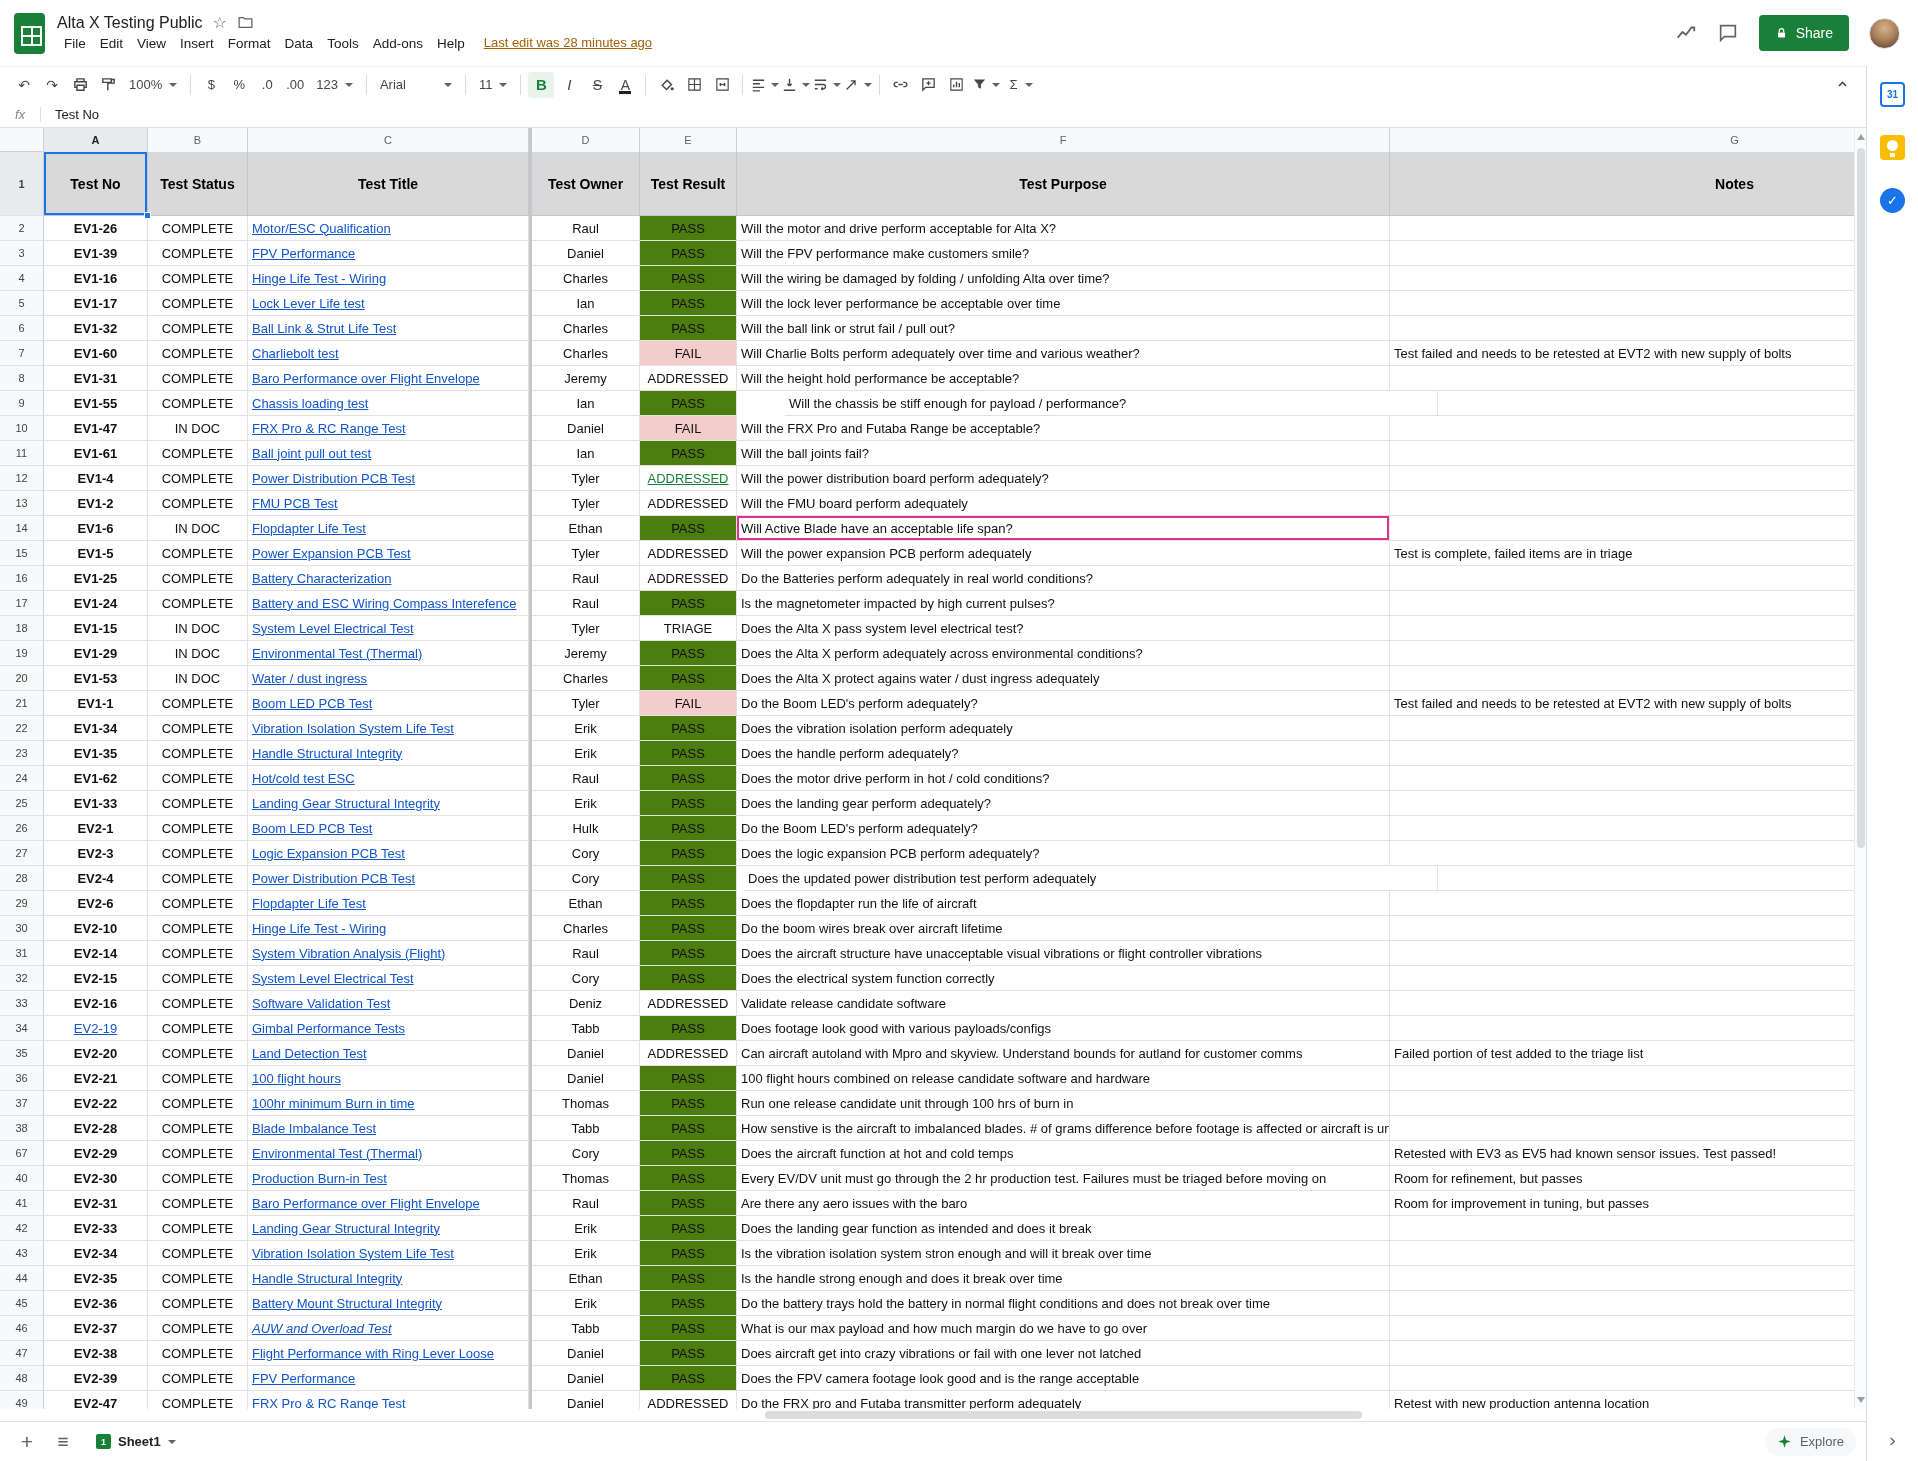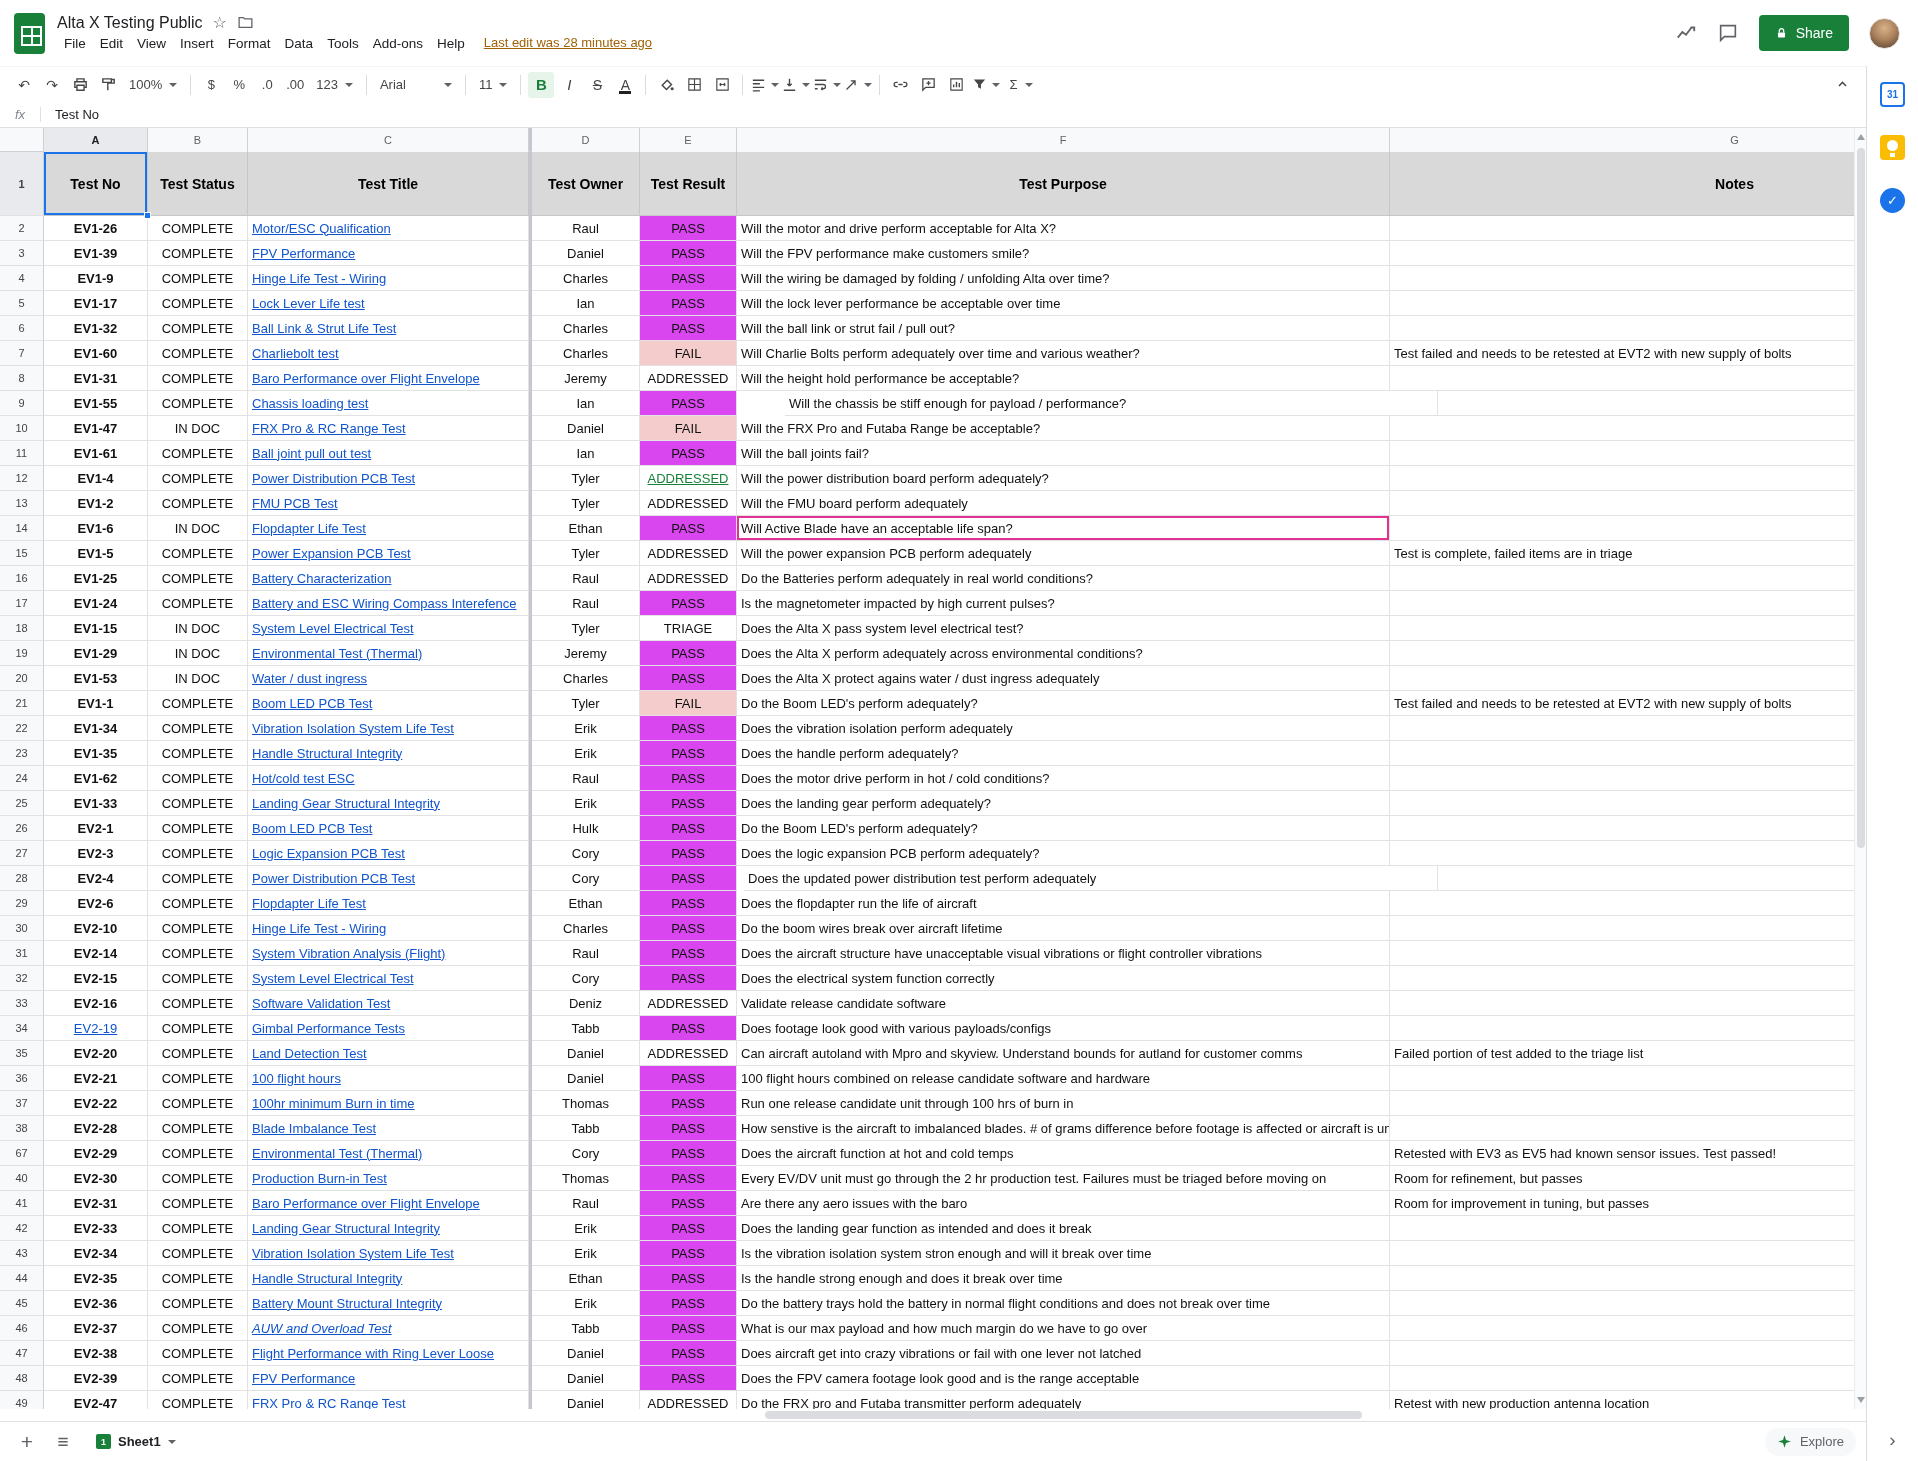--- a/index.html
+++ b/index.html
@@ -64,21 +64,21 @@
   .header-row{height:64px}
   .gutter{width:44px;flex:none;display:flex;align-items:center;justify-content:center;font-size:11px;color:#444;background:#f8f9fa;border-right:1px solid #cdd1d5;border-bottom:1px solid #e2e2e2}
   .selrow{background:#e8eaed;font-weight:700}
   .cell{flex:none;display:flex;align-items:center;padding:0 4px;font-size:13px;color:#111;border-right:1px solid #e2e2e2;border-bottom:1px solid #e2e2e2;white-space:nowrap;overflow:hidden;background:#fff}
   .center{justify-content:center}
   .leftalign{justify-content:flex-start}
   .hcell{justify-content:center;font-weight:700;font-size:14px;background:#d9d9d9;color:#000;border-right:1px solid #c6c6c6;border-bottom:1px solid #c6c6c6}
   .b{font-weight:700}
   .link{color:#1155cc;text-decoration:underline}
   .glink{color:#188038;text-decoration:underline}
-  .pass{background:#d946ef}
+  .pass{background:#4d7c0f}
   .fail{background:#f4cccc}
   .collab{box-shadow:inset 0 0 0 2px #e13294;z-index:2}
   .a1sel{box-shadow:inset 0 0 0 2px #1a73e8;overflow:visible;position:relative;z-index:3}
   .handle{position:absolute;right:-4px;bottom:-4px;width:7px;height:7px;background:#1a73e8;border:1px solid #fff}
 
   
   .vscroll{position:absolute;top:0;right:0;bottom:0;width:12px;background:#fafbfc;border-left:1px solid #ececec;z-index:6}
   .tri-up,.tri-down{position:absolute;left:2px;width:0;height:0;border-left:4px solid transparent;border-right:4px solid transparent}
   .tri-up{top:6px;border-bottom:6px solid #9aa0a6}
   .tri-down{bottom:6px;border-top:6px solid #9aa0a6}
@@ -330,21 +330,21 @@
             <div class="cell center" style="width: 100px;">COMPLETE</div>
             <div class="cell leftalign link" style="width: 281px;">FPV Performance</div>
             <div class="fdiv"></div>
             <div class="cell center" style="width: 108px;">Daniel</div>
             <div class="cell center pass" style="width: 97px;">PASS</div>
             <div class="cell leftalign" style="width: 653px;">Will the FPV performance make customers smile?</div>
             <div class="cell leftalign" style="width: 690px;"></div>
           </div>
           <div class="row">
             <div class="gutter">4</div>
-            <div class="cell center b" style="width: 104px;">EV1-9</div>
+            <div class="cell center b" style="width: 104px;">EV1-16</div>
             <div class="cell center" style="width: 100px;">COMPLETE</div>
             <div class="cell leftalign link" style="width: 281px;">Hinge Life Test - Wiring</div>
             <div class="fdiv"></div>
             <div class="cell center" style="width: 108px;">Charles</div>
             <div class="cell center pass" style="width: 97px;">PASS</div>
             <div class="cell leftalign" style="width: 653px;">Will the wiring be damaged by folding / unfolding Alta over time?</div>
             <div class="cell leftalign" style="width: 690px;"></div>
           </div>
           <div class="row">
             <div class="gutter">5</div>

